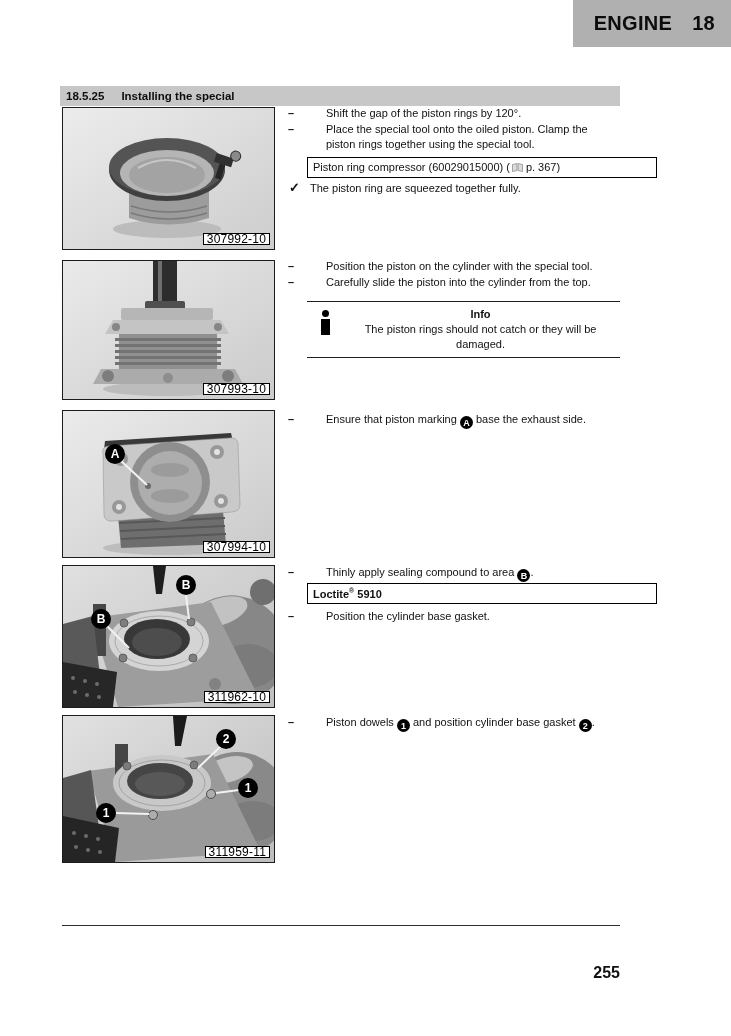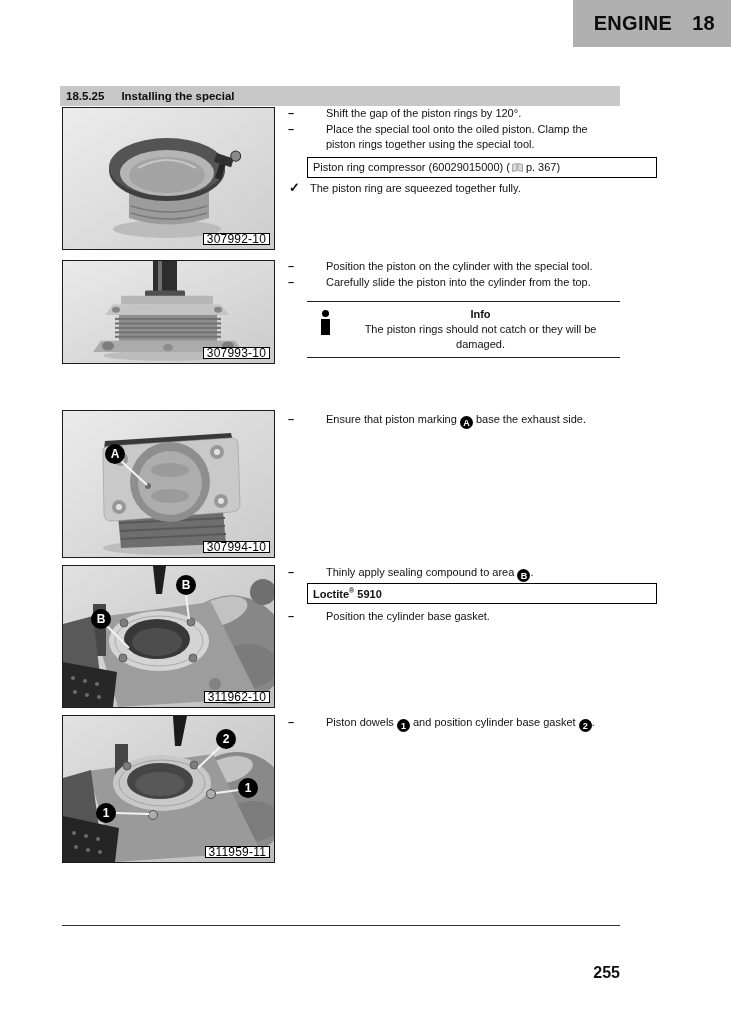--- a/index.html
+++ b/index.html
@@ -29,21 +29,21 @@
     display:flex; align-items:center; gap:17px;
     font-weight:bold; font-size:11.5px; padding-left:6px; color:#0e0e0e;
   }
 
   
   .figure {
     position:absolute; left:62px; width:213px;
     border:1px solid #1c1c1c; background:#e4e4e4;
   }
   #fig1 { top:107px; height:143px; }
-  #fig2 { top:260px; height:104px; }
+  #fig2 { top:260px; height:140px; }
   #fig3 { top:410px; height:148px; }
   #fig4 { top:565px; height:143px; }
   #fig5 { top:715px; height:148px; }
   .figure svg { display:block; width:100%; height:100%; }
   svg text { font-family:"Liberation Sans", sans-serif; }
   .fig-label {
     position:absolute; right:4px; bottom:4px;
     background:#fff; border:1px solid #000;
     font-size:12px; line-height:10px; padding:0 3px; letter-spacing:0.2px;
     color:#000;

